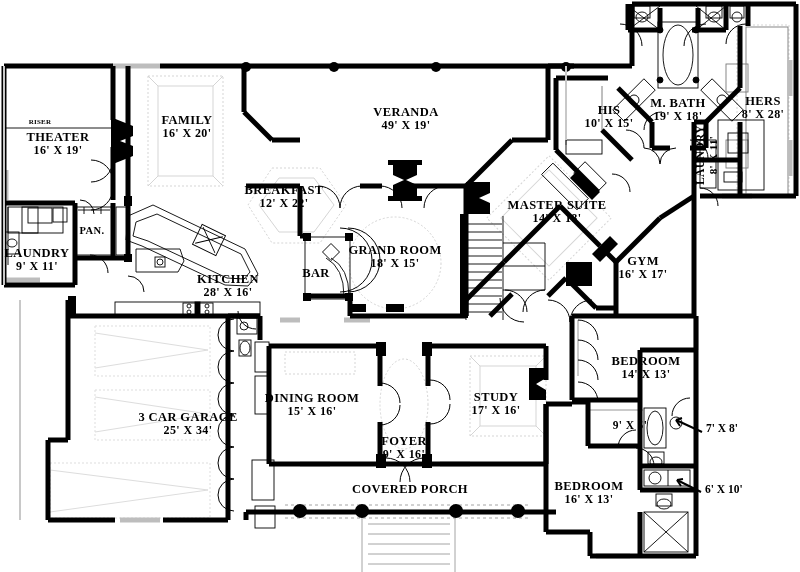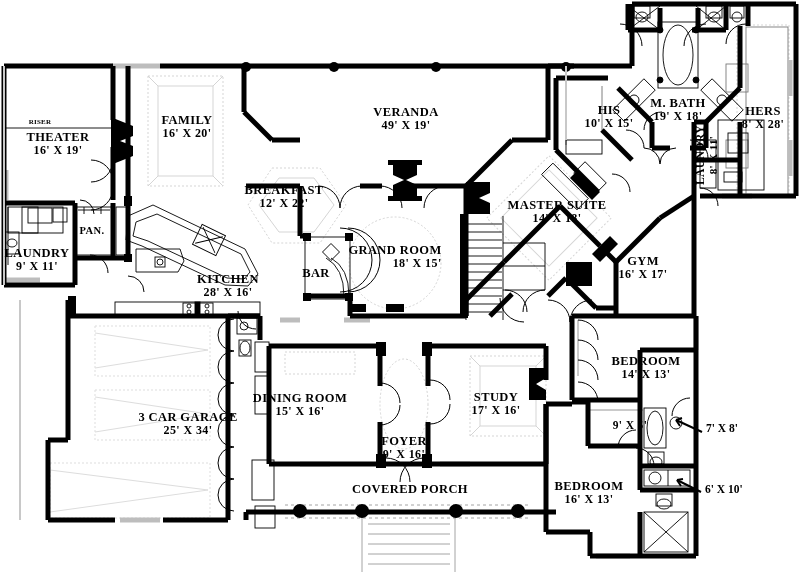--- a/index.html
+++ b/index.html
@@ -576,37 +576,37 @@
         <span class="rl-name">BREAKFAST</span>
         <span class="rl-dim">12' X 22'</span>
       </div>
       <div class="room-label" style="left: 316px; top: 273px; transform: translate(-50%, -50%);">
         <span class="rl-name">BAR</span>
       </div>
       <div class="room-label" style="left: 406px; top: 119px; transform: translate(-50%, -50%);">
         <span class="rl-name">VERANDA</span>
         <span class="rl-dim">49' X 19'</span>
       </div>
-      <div class="room-label" style="left: 395px; top: 257px; transform: translate(-50%, -50%); text-align: right;">
+      <div class="room-label" style="left: 395px; top: 257px; transform: translate(-50%, -50%);">
         <span class="rl-name">GRAND ROOM</span>
         <span class="rl-dim">18' X 15'</span>
       </div>
       <div class="room-label" style="left: 549px; top: 212px; transform: translate(-50%, -50%); margin-left: 8px;">
         <span class="rl-name">MASTER SUITE</span>
         <span class="rl-dim">14' X 18'</span>
       </div>
       <div class="room-label" style="left: 609px; top: 117px; transform: translate(-50%, -50%);">
         <span class="rl-name">HIS</span>
         <span class="rl-dim">10' X 15'</span>
       </div>
       <div class="room-label" style="left: 678px; top: 110px; transform: translate(-50%, -50%);">
         <span class="rl-name">M. BATH</span>
         <span class="rl-dim">19' X 18'</span>
       </div>
-      <div class="room-label" style="left: 763px; top: 118px; transform: translate(-50%, -50%);">
+      <div class="room-label" style="left: 763px; top: 108px; transform: translate(-50%, -50%);">
         <span class="rl-name">HERS</span>
         <span class="rl-dim">8' X 28'</span>
       </div>
       <div class="room-label vertical" style="left: 707px; top: 155px; transform: translate(-50%, -50%) rotate(-90deg);">
         <span class="rl-name">LAUNDRY</span>
         <span class="rl-dim">8' X 11'</span>
       </div>
       <div class="room-label" style="left: 643px; top: 268px; transform: translate(-50%, -50%);">
         <span class="rl-name">GYM</span>
         <span class="rl-dim">16' X 17'</span>
@@ -616,21 +616,21 @@
         <span class="rl-dim">14' X 13'</span>
       </div>
       <div class="room-label" style="left: 589px; top: 493px; transform: translate(-50%, -50%);">
         <span class="rl-name">BEDROOM</span>
         <span class="rl-dim">16' X 13'</span>
       </div>
       <div class="room-label" style="left: 152px; top: 424px; transform: translate(-50%, -50%); margin-left: 36px;">
         <span class="rl-name">3 CAR GARAGE</span>
         <span class="rl-dim">25' X 34'</span>
       </div>
-      <div class="room-label" style="left: 300px; top: 405px; transform: translate(-50%, -50%);">
+      <div class="room-label" style="left: 312px; top: 405px; transform: translate(-50%, -50%);">
         <span class="rl-name">DINING ROOM</span>
         <span class="rl-dim">15' X 16'</span>
       </div>
       <div class="room-label" style="left: 404px; top: 404px; transform: translate(-50%, -50%); margin-top: 44px;">
         <span class="rl-name">FOYER</span>
         <span class="rl-dim">9' X 16'</span>
       </div>
       <div class="room-label" style="left: 496px; top: 404px; transform: translate(-50%, -50%);">
         <span class="rl-name">STUDY</span>
         <span class="rl-dim">17' X 16'</span>

